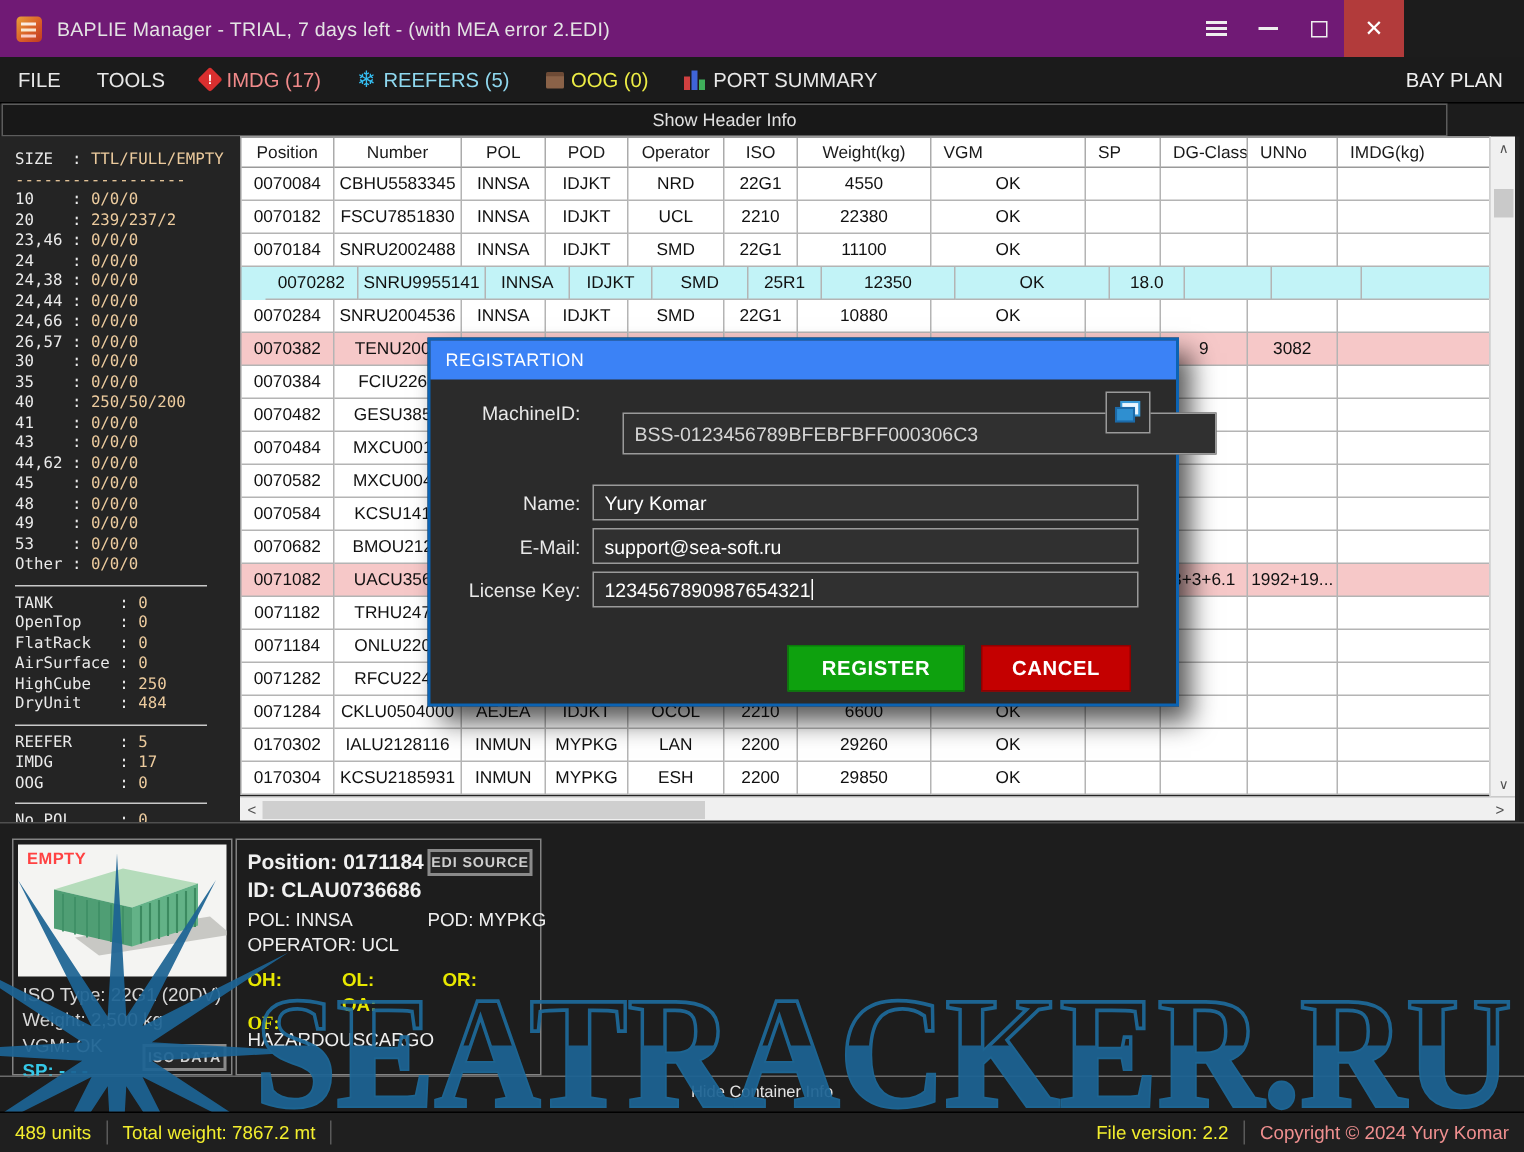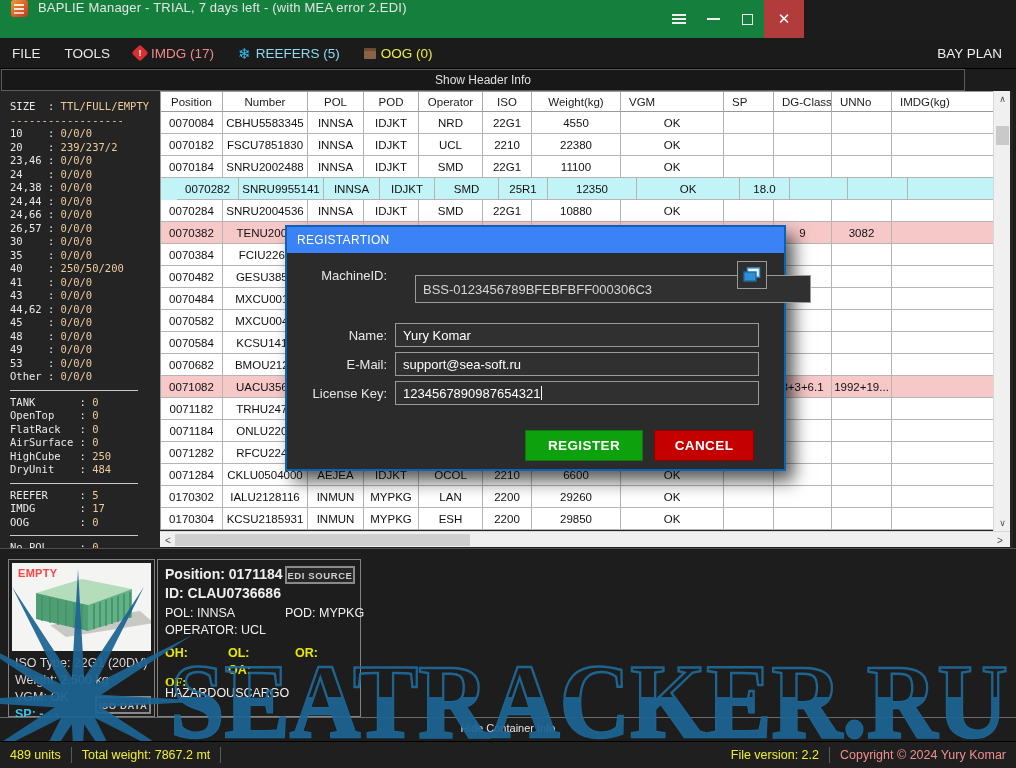--- a/index.html
+++ b/index.html
@@ -1,21 +1,21 @@
 <!DOCTYPE html>
 <html><head>
 <meta charset="utf-8">
 <style>
   * { margin:0; padding:0; box-sizing:border-box; }
   html,body { width:1016px; height:768px; background:#111; overflow:hidden; }
   body { font-family:"Liberation Sans", sans-serif; position:relative; }
   #app { position:absolute; left:0; top:0; width:1016px; height:768px; background:#1c1c1c; }
 
   
-  .titlebar { position:absolute; left:0; top:0; width:804px; height:38px; background:#15803d; display:flex; }
+  .titlebar { position:absolute; left:0; top:0; width:936px; height:38px; background:#701a75; display:flex; align-items:center; }
   .app-icon { width:17px; height:17px; margin-left:11px; border-radius:3px;
     background:linear-gradient(135deg,#e8a03a 0%,#d95f28 55%,#c03a22 100%); position:relative; }
   .app-icon::after { content:""; position:absolute; left:3px; top:4px; width:10px; height:2px; background:#fff;
     box-shadow:0 4px 0 #ffe, 0 8px 0 #fdd; opacity:.85; }
   .title-text { color:#e4e4e4; font-size:13px; margin-left:10px; letter-spacing:.2px; }
   .win-controls { margin-left:auto; display:flex; align-items:center; height:38px; }
   .wc-btn { width:34px; height:38px; display:flex; align-items:center; justify-content:center; color:#e8e8e8; cursor:pointer; }
   .hamburger { display:inline-block; width:14px; }
   .hamburger i { display:block; height:2px; background:#eee; margin:2px 0; }
   .minimize-bar { display:inline-block; width:13px; height:2px; background:#eee; }
@@ -156,20 +156,28 @@
         </span>
       <span>IMDG (17)</span>
     </div>
     <div class="menu-item reefers">
       <span class="snow">❄</span>
       <span>REEFERS (5)</span>
     </div>
     <div class="menu-item oog">
       <span class="boxicon"></span>
       <span>OOG (0)</span>
+    </div>
+    <div class="menu-item">
+      <span class="charticon">
+          <i class="b1"></i>
+          <i class="b2"></i>
+          <i class="b3"></i>
+        </span>
+      <span>PORT SUMMARY</span>
     </div>
     <div class="menu-right">BAY PLAN</div>
   </div>
 
   <div class="header-info-bar">
     <span>Show Header Info</span>
   </div>
 
   <div class="sidebar" id="sidebar-lines"><div class="sline"><span class="lbl">SIZE  :</span><span class="val"> TTL/FULL/EMPTY</span></div><div class="sline"><span class="val">------------------</span></div><div class="sline"><span class="lbl">10    :</span><span class="val"> 0/0/0</span></div><div class="sline"><span class="lbl">20    :</span><span class="val"> 239/237/2</span></div><div class="sline"><span class="lbl">23,46 :</span><span class="val"> 0/0/0</span></div><div class="sline"><span class="lbl">24    :</span><span class="val"> 0/0/0</span></div><div class="sline"><span class="lbl">24,38 :</span><span class="val"> 0/0/0</span></div><div class="sline"><span class="lbl">24,44 :</span><span class="val"> 0/0/0</span></div><div class="sline"><span class="lbl">24,66 :</span><span class="val"> 0/0/0</span></div><div class="sline"><span class="lbl">26,57 :</span><span class="val"> 0/0/0</span></div><div class="sline"><span class="lbl">30    :</span><span class="val"> 0/0/0</span></div><div class="sline"><span class="lbl">35    :</span><span class="val"> 0/0/0</span></div><div class="sline"><span class="lbl">40    :</span><span class="val"> 250/50/200</span></div><div class="sline"><span class="lbl">41    :</span><span class="val"> 0/0/0</span></div><div class="sline"><span class="lbl">43    :</span><span class="val"> 0/0/0</span></div><div class="sline"><span class="lbl">44,62 :</span><span class="val"> 0/0/0</span></div><div class="sline"><span class="lbl">45    :</span><span class="val"> 0/0/0</span></div><div class="sline"><span class="lbl">48    :</span><span class="val"> 0/0/0</span></div><div class="sline"><span class="lbl">49    :</span><span class="val"> 0/0/0</span></div><div class="sline"><span class="lbl">53    :</span><span class="val"> 0/0/0</span></div><div class="sline"><span class="lbl">Other :</span><span class="val"> 0/0/0</span></div><div class="ssep"></div><div class="sline"><span class="lbl">TANK       :</span><span class="val"> 0</span></div><div class="sline"><span class="lbl">OpenTop    :</span><span class="val"> 0</span></div><div class="sline"><span class="lbl">FlatRack   :</span><span class="val"> 0</span></div><div class="sline"><span class="lbl">AirSurface :</span><span class="val"> 0</span></div><div class="sline"><span class="lbl">HighCube   :</span><span class="val"> 250</span></div><div class="sline"><span class="lbl">DryUnit    :</span><span class="val"> 484</span></div><div class="ssep"></div><div class="sline"><span class="lbl">REEFER     :</span><span class="val"> 5</span></div><div class="sline"><span class="lbl">IMDG       :</span><span class="val"> 17</span></div><div class="sline"><span class="lbl">OOG        :</span><span class="val"> 0</span></div><div class="ssep"></div><div class="sline"><span class="lbl">No POL     :</span><span class="val"> 0</span></div></div>
 

